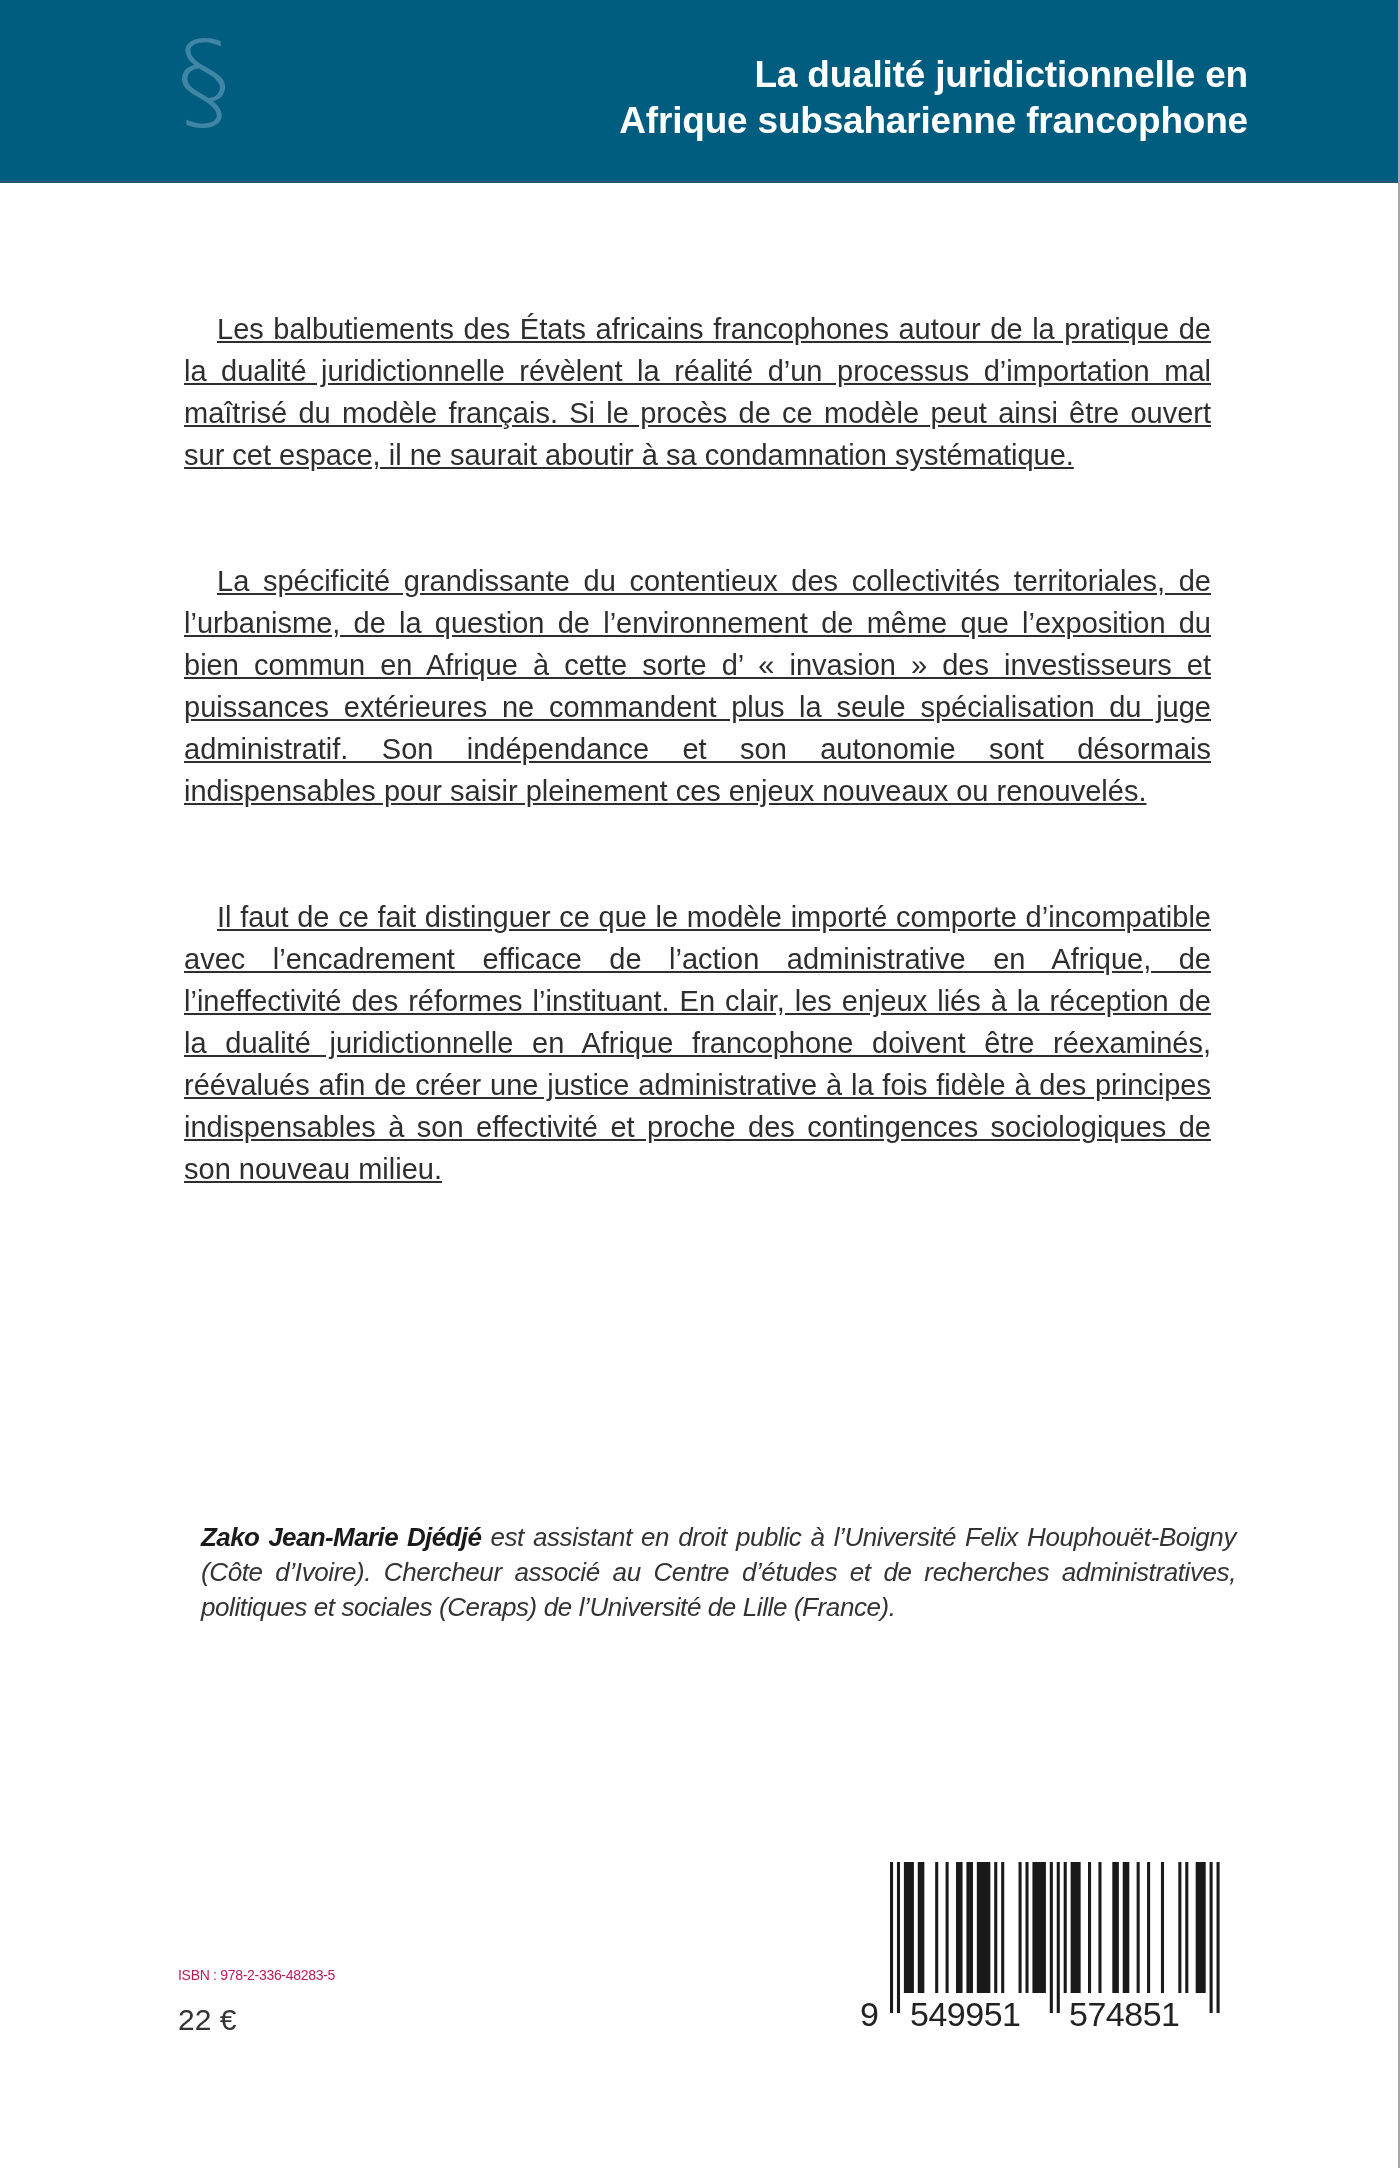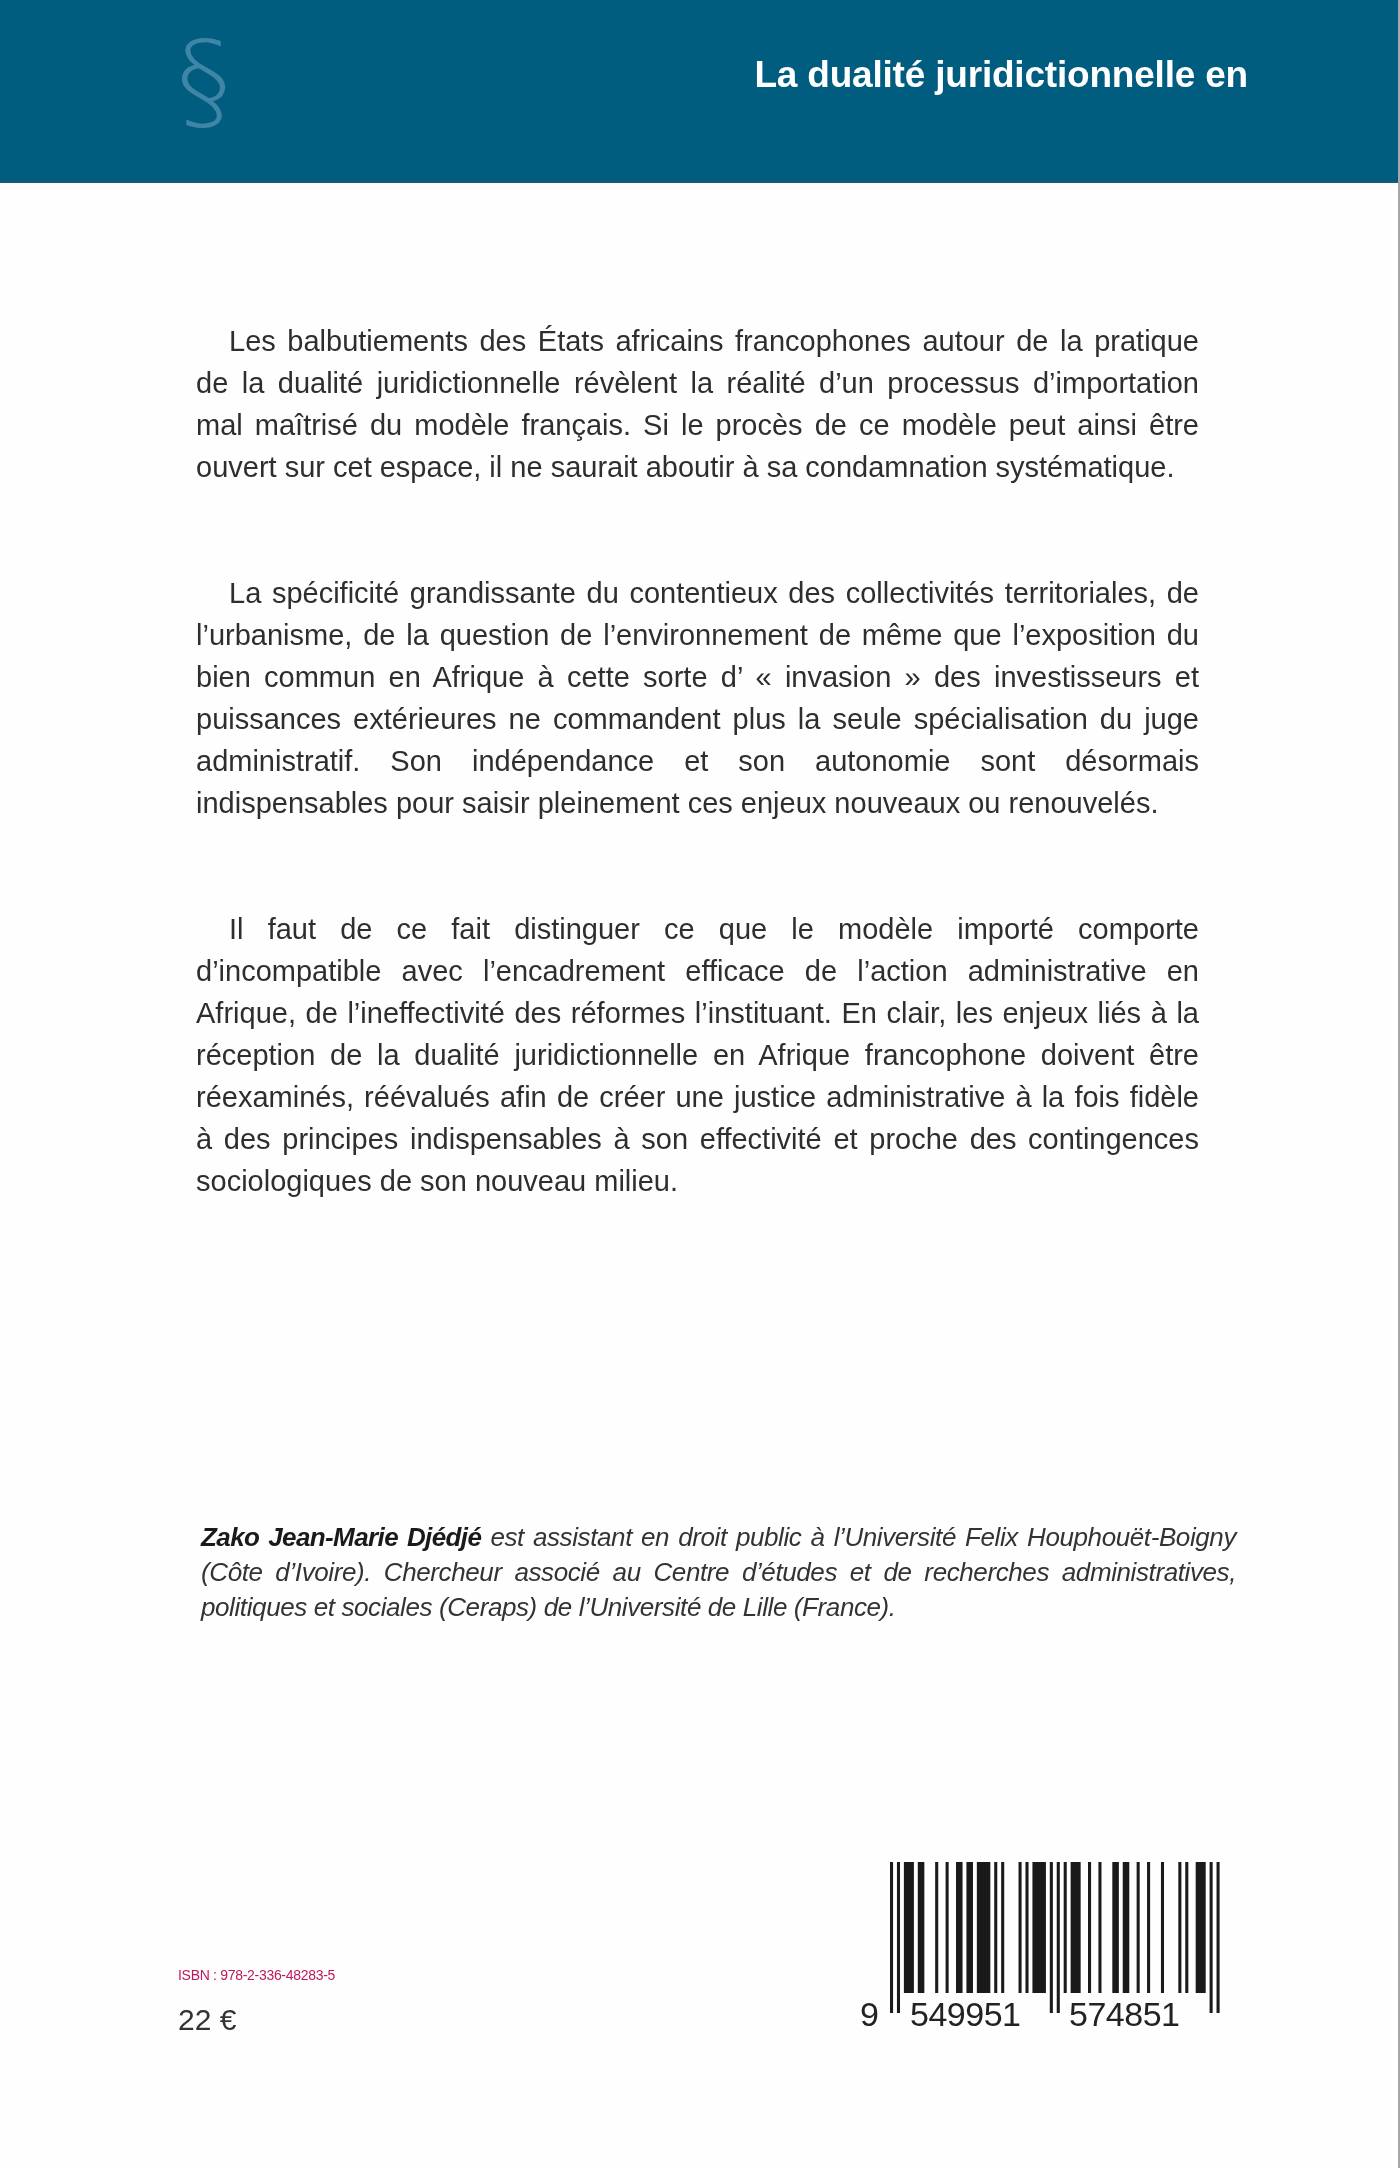--- a/index.html
+++ b/index.html
@@ -3,41 +3,42 @@
 <meta charset="utf-8">
 <style>
   html, body { margin: 0; padding: 0; background: #ffffff; }
   body { width: 1400px; height: 2168px; position: relative; overflow: hidden; }
   .page { position: absolute; left: 0; top: 0; width: 1400px; height: 2168px; background: #fefefe; border-right: 2px solid #a8a8a8; box-sizing: border-box; }
   .header { position: absolute; left: 0; top: 0; width: 1398px; height: 181px; background: #005d80; border-bottom: 2px solid #1f5a70; }
   .section-icon { position: absolute; left: 174px; top: 22px; width: 60px; height: 120px; color: #3f86a6; font-family: "DejaVu Sans", sans-serif; font-size: 108px; line-height: 120px; text-align: center; font-weight: 300; }
   .title { position: absolute; right: 150px; top: 52px; text-align: right; color: #ffffff; font-family: "Liberation Sans", sans-serif; font-size: 37px; line-height: 46px; letter-spacing: -0.2px; font-weight: bold; }
   .title div { white-space: nowrap; }
   .body-text { position: absolute; left: 180px; width: 1035px; font-family: "Liberation Sans", sans-serif; font-size: 29px; line-height: 42px; color: #2e2e2e; text-align: justify; }
-  .body-text p { margin: 16px; text-indent: 33px; }
+  .body-text p { margin: 4px; text-indent: 33px; text-decoration: underline; }
   .p1 { top: 304px; }
   .p2 { top: 556px; }
   .p3 { top: 892px; }
   .bio { position: absolute; left: 180px; top: 1520px; width: 1035px; font-family: "Liberation Sans", sans-serif; font-size: 26px; line-height: 35px; color: #333333; font-style: italic; text-align: justify; letter-spacing: -0.4px; margin-left: 21px; }
   .bio .author-name { font-weight: bold; color: #1a1a1a; letter-spacing: -0.6px; }
   .isbn { position: absolute; left: 178px; top: 1961px; font-family: "Liberation Sans", sans-serif; font-size: 14px; line-height: 28px; color: #be185d; letter-spacing: -0.3px; }
   .price { position: absolute; left: 178px; top: 2003px; font-family: "Liberation Sans", sans-serif; font-size: 30px; line-height: 34px; color: #333333; }
   .barcode { position: absolute; left: 850px; top: 1855px; width: 380px; height: 190px; }
   .barcode svg { position: absolute; left: 0; top: 0; }
   .bc-digit { position: absolute; font-family: "Liberation Sans", sans-serif; font-size: 34px; line-height: 34px; color: #222; }
 </style>
 </head>
 <body>
 
 <div class="page">
 
   <div class="header">
     <div class="section-icon">§</div>
     <div class="title">
       <div>La dualité juridictionnelle en</div>
+      <div>Afrique subsaharienne francophone</div>
     </div>
   </div>
 
   <div class="body-text p1">
     <p>Les balbutiements des États africains francophones autour de la pratique de la dualité juridictionnelle révèlent la réalité d’un processus d’importation mal maîtrisé du modèle français. Si le procès de ce modèle peut ainsi être ouvert sur cet espace, il ne saurait aboutir à sa condamnation systématique.</p>
   </div>
   <div class="body-text p2">
     <p>La spécificité grandissante du contentieux des collectivités territoriales, de l’urbanisme, de la question de l’environnement de même que l’exposition du bien commun en Afrique à cette sorte d’ « invasion » des investisseurs et puissances extérieures ne commandent plus la seule spécialisation du juge administratif. Son indépendance et son autonomie sont désormais indispensables pour saisir pleinement ces enjeux nouveaux ou renouvelés.</p>
   </div>
   <div class="body-text p3">

